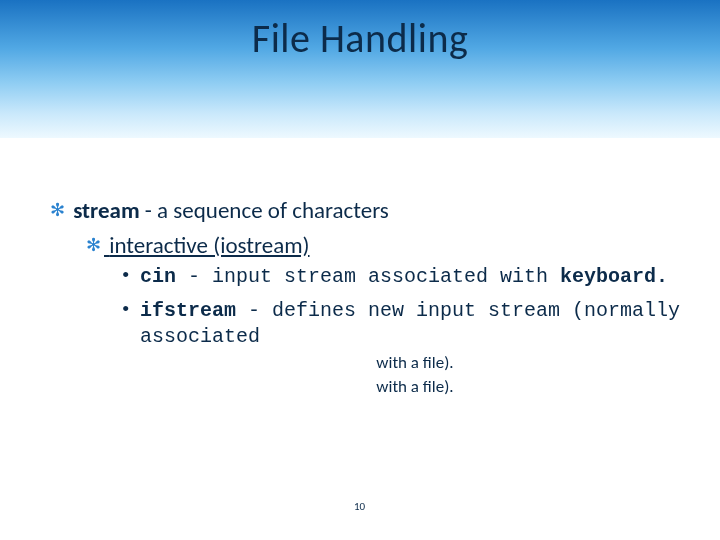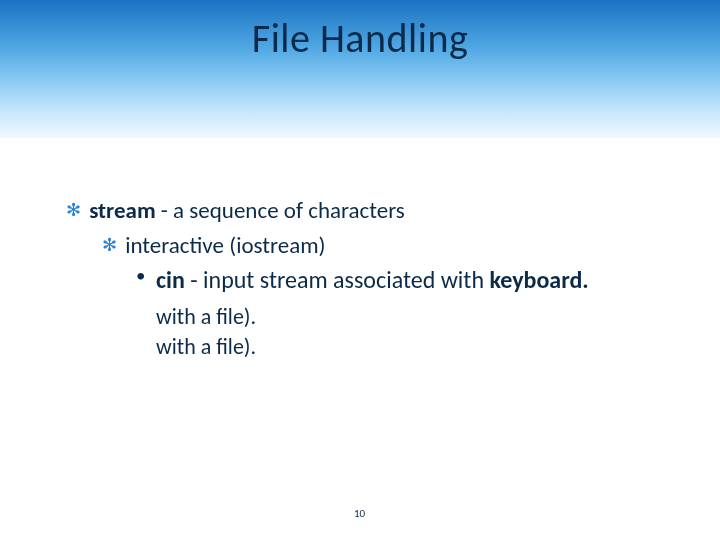--- a/index.html
+++ b/index.html
@@ -8,31 +8,31 @@
   .slide { width: 720px; height: 540px; position: relative; background: #fff; }
   .header {
     height: 138px;
     background: linear-gradient(180deg, #1a72c2 0%, #51a8e4 35%, #8fcdf3 60%, #c9e8fb 82%, #eef9ff 100%);
     display: flex;
     align-items: flex-start;
     justify-content: center;
     padding-top: 14px;
   }
   .title { font-size: 40px; font-weight: 400; color: #0c2b4a; letter-spacing: 0.5px; }
-  .content { padding: 58px 30px 0 50px; margin-left: 16px; }
+  .content { padding: 58px 30px 0 50px; }
   .l1 { font-size: 23px; line-height: 1.25; margin-bottom: 6px; }
-  .l2 { font-size: 23px; line-height: 1.25; margin-left: 36px; margin-bottom: 4px; }
-  .l3 { font-size: 24px; line-height: 1.3; margin-left: 70px; margin-bottom: 2px; position: relative; padding-left: 20px; }
+  .l2 { font-size: 23px; line-height: 1.25; margin-left: 36px; margin-bottom: 4px; text-decoration: underline; }
+  .l3 { font-size: 20px; line-height: 1.3; margin-left: 70px; margin-bottom: 2px; position: relative; padding-left: 20px; font-family: Liberation Mono, monospace; }
   .l3::before { content: "•"; position: absolute; left: 0; top: 0; color: #0c2b4a; font-size: 19px; }
-  .l3-cont { font-size: 22px; line-height: 1.3; margin-left: 90px; margin-bottom: 2px; }
+  .l3-cont { font-size: 17px; line-height: 1.3; margin-left: 90px; margin-bottom: 2px; text-align: center; }
   .ast { color: #2a82cf; font-size: 18px; display: inline-block; width: 18px; vertical-align: 2px; }
   .ast2 { color: #2a82cf; font-size: 18px; display: inline-block; width: 18px; vertical-align: 2px; }
   b { font-weight: 700; }
   .footer { position: absolute; bottom: 12px; left: 14px; right: 14px; font-size: 11px; color: #0c2b4a; }
-  .pageno { position: absolute; left: 340px; bottom: 8px; font-size: 11px; }
+  .pageno { position: absolute; left: 340px; bottom: 15px; font-size: 11px; }
   .spacer { height: 6px; }
 </style>
 </head>
 <body>
 
 <div class="slide">
 
   <div class="header">
     <div class="title">File Handling</div>
   </div>
@@ -50,20 +50,23 @@
     </div>
 
     <div class="l3">
       <b>cin</b><span> - input stream associated with </span><b>keyboard.</b>
     </div>
 
 
     <div class="spacer"></div>
 
 
+    <div class="l3">
+      <b>ifstream</b><span> - defines new input stream (normally associated</span>
+    </div>
     <div class="l3-cont">with a file).</div>
 
     <div class="l3-cont">with a file).</div>
 
   </div>
 
   <div class="footer">
     <span class="pageno">10</span>
   </div>
 

